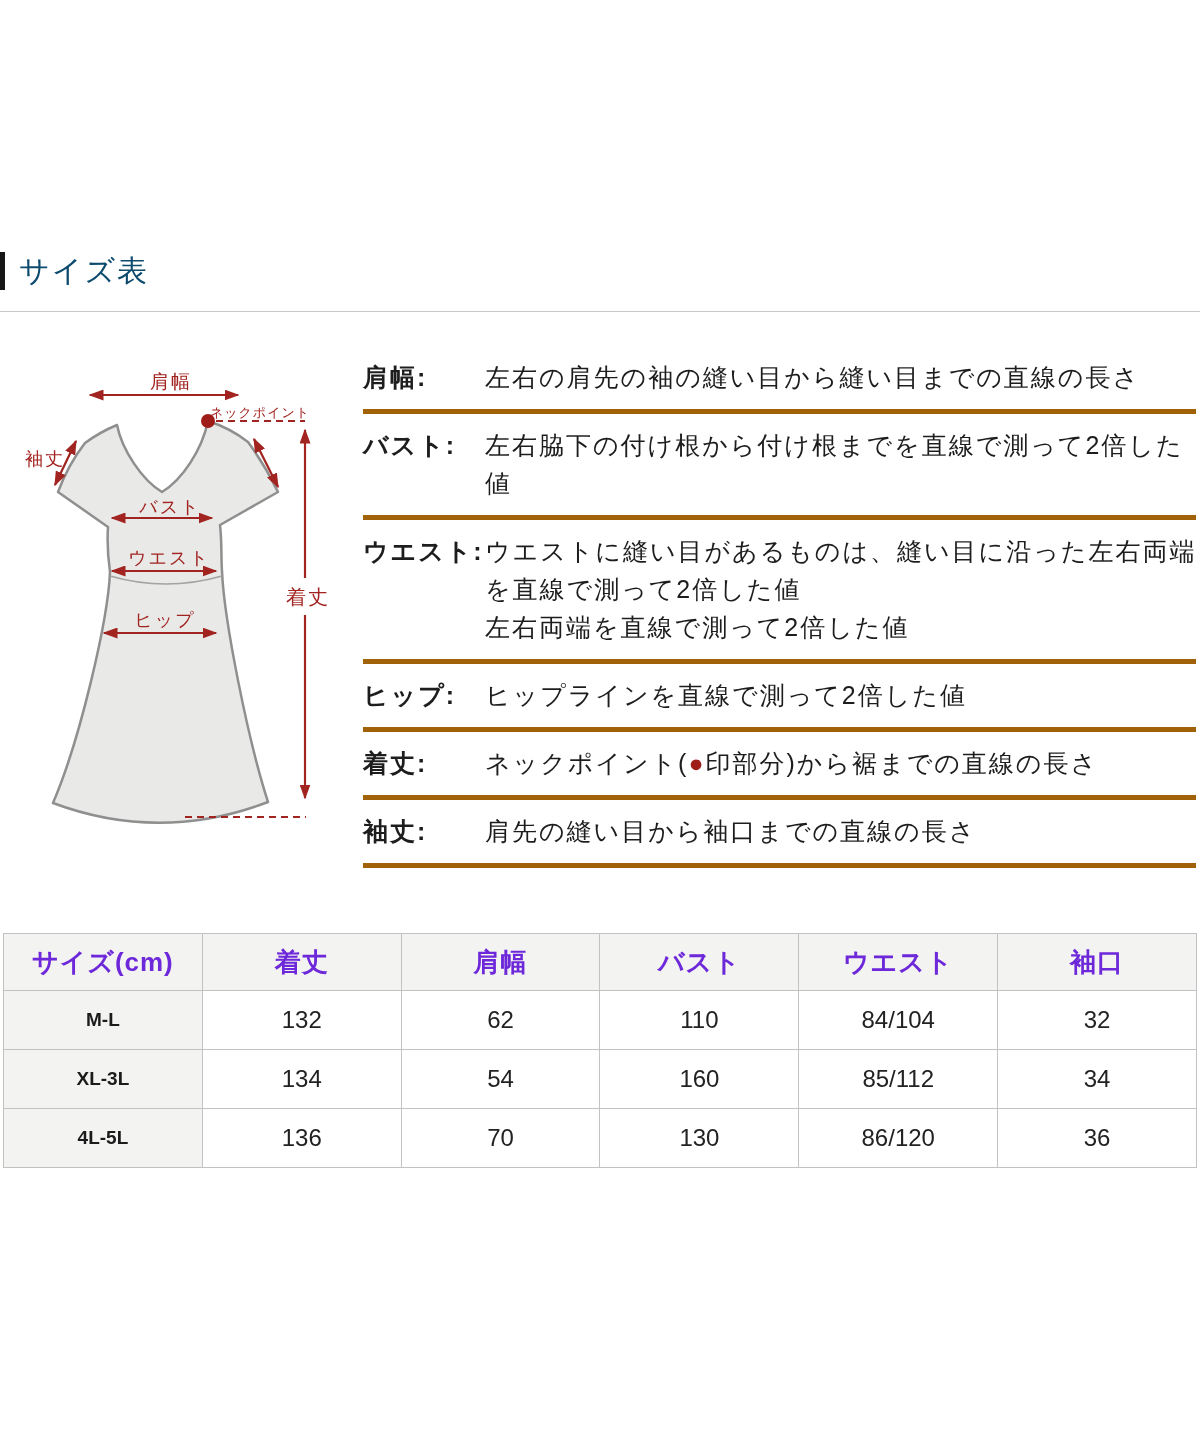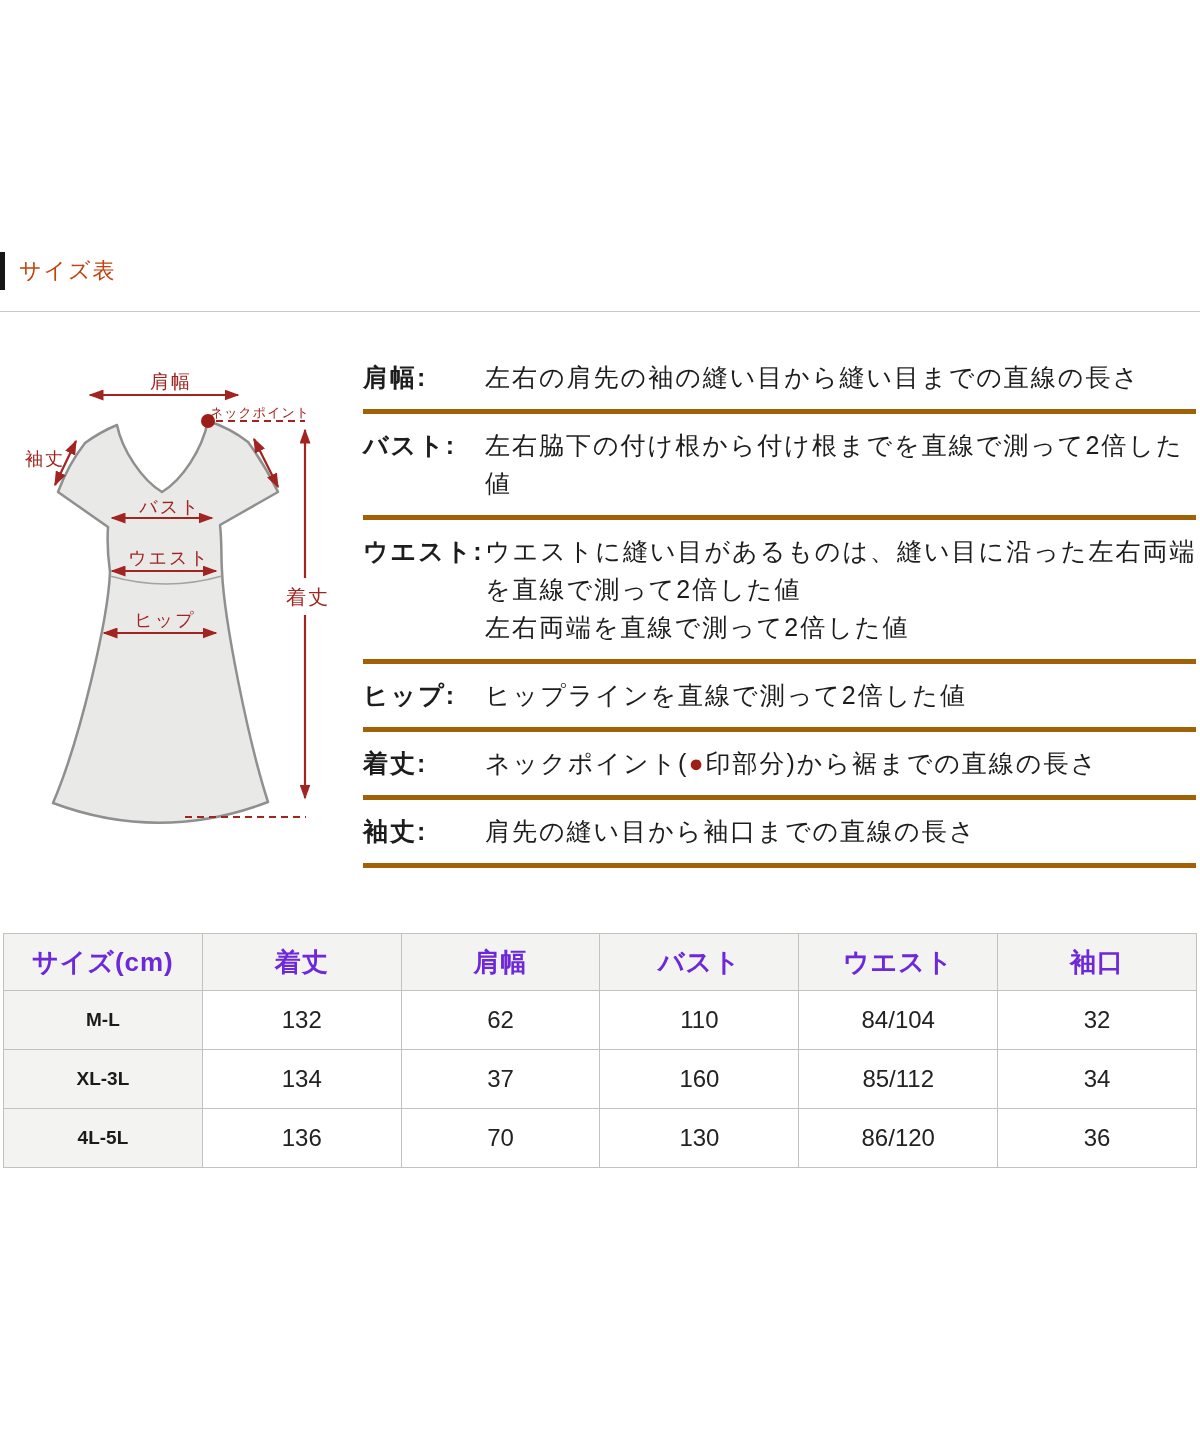--- a/index.html
+++ b/index.html
@@ -4,21 +4,21 @@
 <style>
   html,body{margin:0;padding:0;background:#ffffff;}
   .page{
     position:relative;width:1200px;height:1440px;background:#ffffff;overflow:hidden;
     font-family:"Liberation Sans",sans-serif;color:#222;
   }
   
   .section-title{
     position:absolute;left:0;top:252px;height:38px;line-height:38px;
     border-left:5px solid #161616;padding-left:14px;
-    font-size:22px;color:#c2410c;letter-spacing:2px;font-weight:400;
+    font-size:30px;color:#0c4a6e;letter-spacing:2px;font-weight:400;
   }
   .title-rule{
     position:absolute;left:0;top:311px;width:1200px;height:0;
     border-top:1px solid #c9c9c9;
   }
   
   .diagram{position:absolute;left:20px;top:350px;width:320px;height:500px;}
   .diagram svg{display:block;}
   
   .definitions{position:absolute;left:363px;top:346px;width:833px;font-size:25px;letter-spacing:2px;}
@@ -153,21 +153,21 @@
         <td class="size-cell">M-L</td>
         <td>132</td>
         <td>62</td>
         <td>110</td>
         <td>84/104</td>
         <td>32</td>
       </tr>
       <tr>
         <td class="size-cell">XL-3L</td>
         <td>134</td>
-        <td>37</td>
+        <td>54</td>
         <td>160</td>
         <td>85/112</td>
         <td>34</td>
       </tr>
       <tr>
         <td class="size-cell">4L-5L</td>
         <td>136</td>
         <td>70</td>
         <td>130</td>
         <td>86/120</td>

